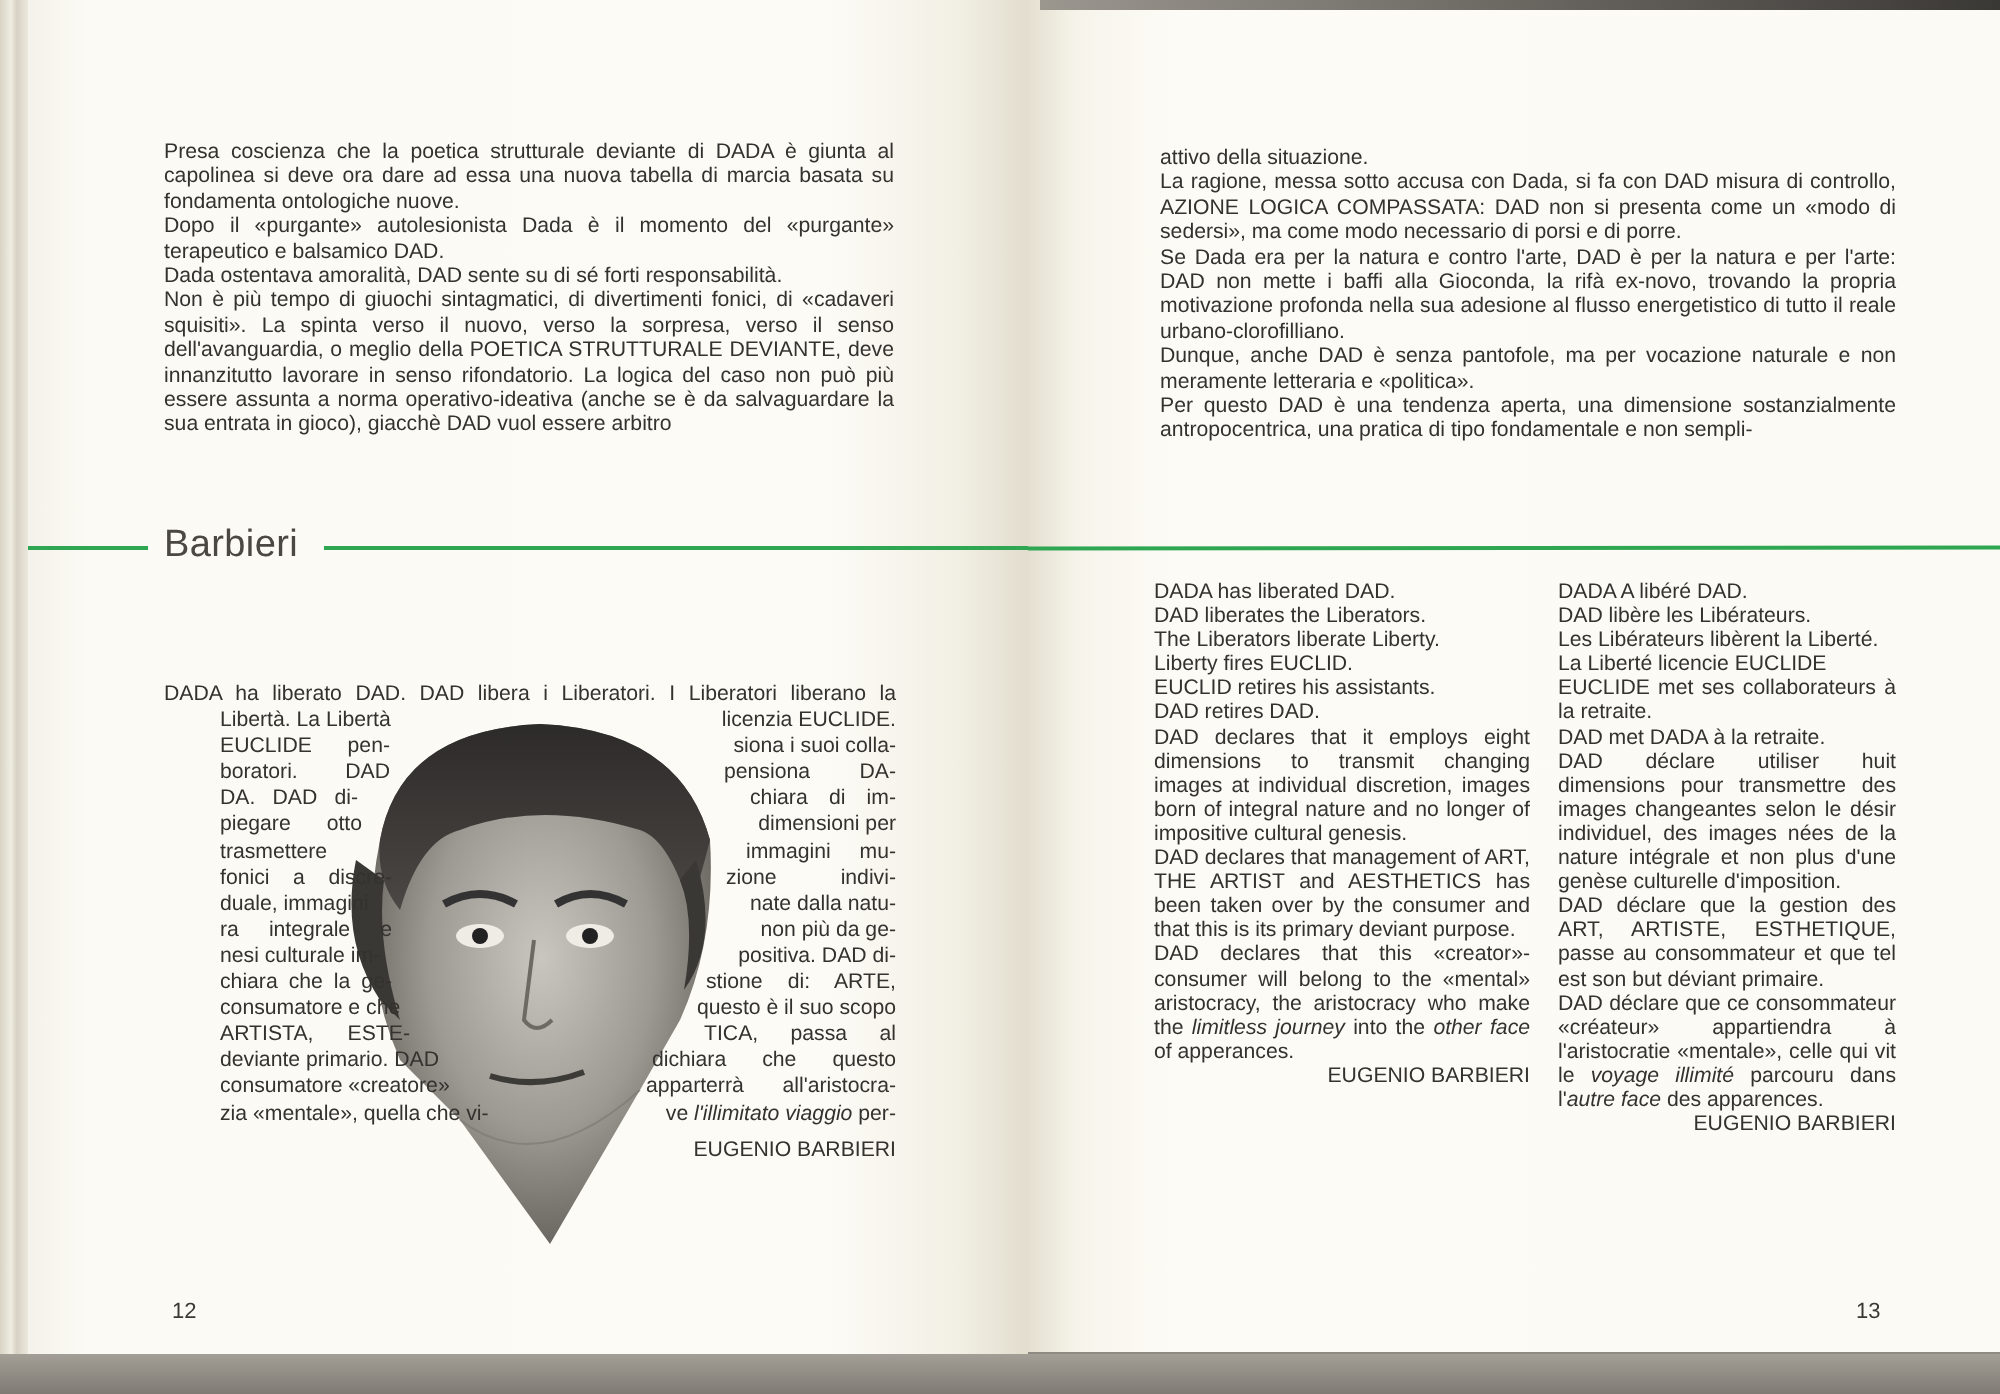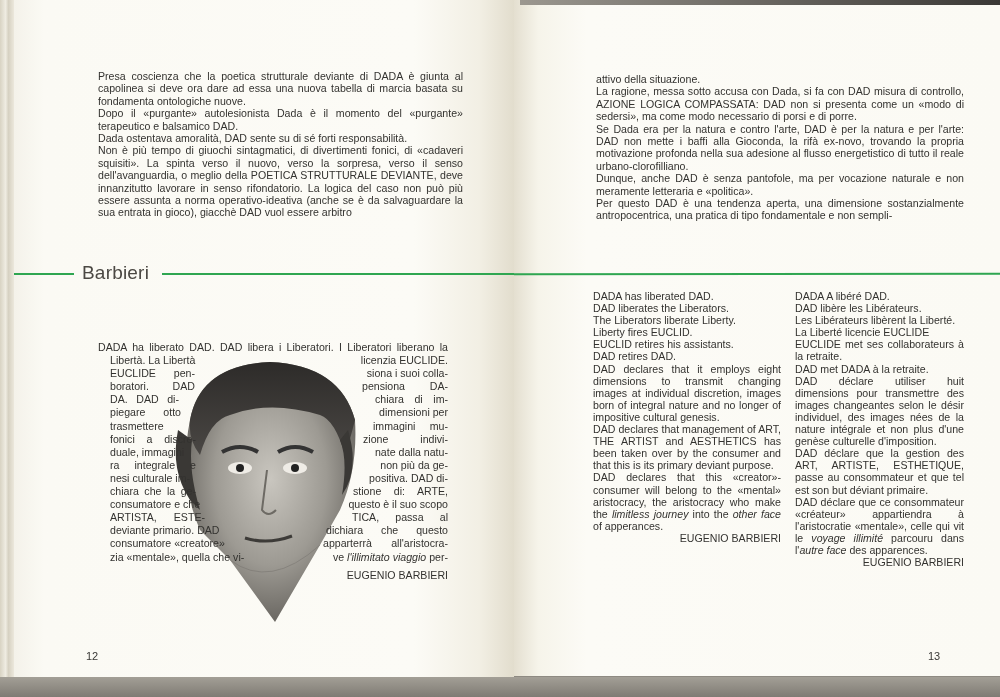--- a/index.html
+++ b/index.html
@@ -27,42 +27,42 @@
     background:linear-gradient(to right,#d8d3c3,#efece2 40%,#d6d1c2 60%,#ece8dc);
   }
   .top-shadow {
     position:absolute; top:0; left:520px; width:480px; height:5px;
     background:linear-gradient(to right,#9b978f,#3a3835);
   }
   .bottom-shadow {
     position:absolute; left:0; bottom:0; width:1000px; height:20px;
     background:linear-gradient(#a39f96,#7f7b74);
   }
-  .txt { position:absolute; font-size:10.6px; line-height:12.4px; color:#33322f;margin-left:16px; }
+  .txt { position:absolute; font-size:10.6px; line-height:12.4px; color:#33322f; }
   .txt p { margin:0; text-align:justify; text-align-last:left; }
   #left-top { left:82px; top:70px; width:365px; }
   #right-top { left:580px; top:73px; width:368px; }
   .rule {
     position:absolute; height:2px; background:#2fa651;
   }
   #rule-left-a { left:14px; top:273px; width:60px; }
   #rule-left-b { left:162px; top:273px; width:352px; }
   #rule-right { left:514px; top:273px; width:486px; transform:rotate(-0.06deg); }
   #section-title {
     position:absolute; left:82px; top:262px; font-size:19px; color:#4b4843;
     letter-spacing:0.2px;
   }
   #portrait {
     position:absolute; left:170px; top:360px; width:188px; height:262px;
   }
   #it-text { position:absolute; left:82px; top:341px; width:366px; font-size:10.6px; line-height:13.1px; color:#33322f; }
   .row { position:relative; height:13.1px; white-space:nowrap; }
   .row .l { position:absolute; left:0;padding-left:28px; }
   .row .r { position:absolute; right:0; }
-  .row .full { position:absolute; left:16px; right:0; text-align:justify; text-align-last:justify; }
+  .row .full { position:absolute; left:0; right:0; text-align:justify; text-align-last:justify; }
   .lj { display:inline-block; text-align:justify; text-align-last:justify; }
   .sig { text-align:right; }
   #en-col { left:577px; top:290px; width:188px; line-height:12.1px; }
   #fr-col { left:779px; top:290px; width:169px; line-height:12.1px; }
   .pagenum { position:absolute; font-size:11px; color:#3a3936; }
   #pn-left { left:86px; top:650px; }
   #pn-right { left:928px; top:650px; }
   i { font-style:italic; }
 </style>
 </head>

